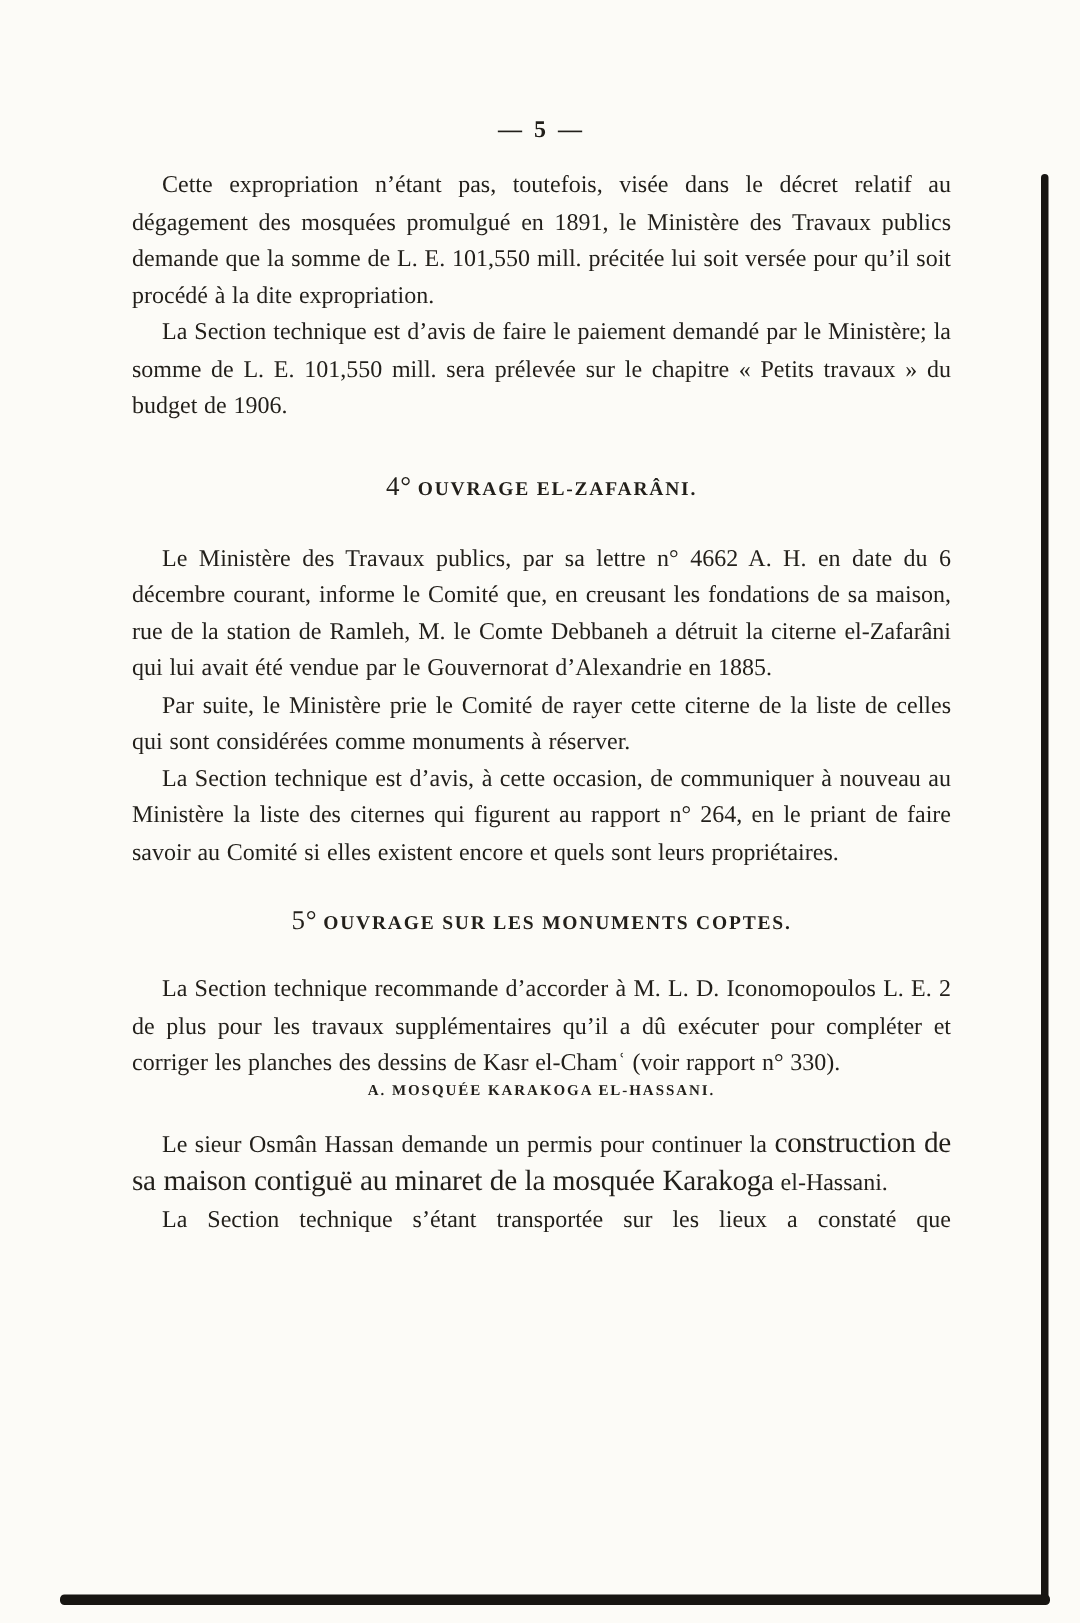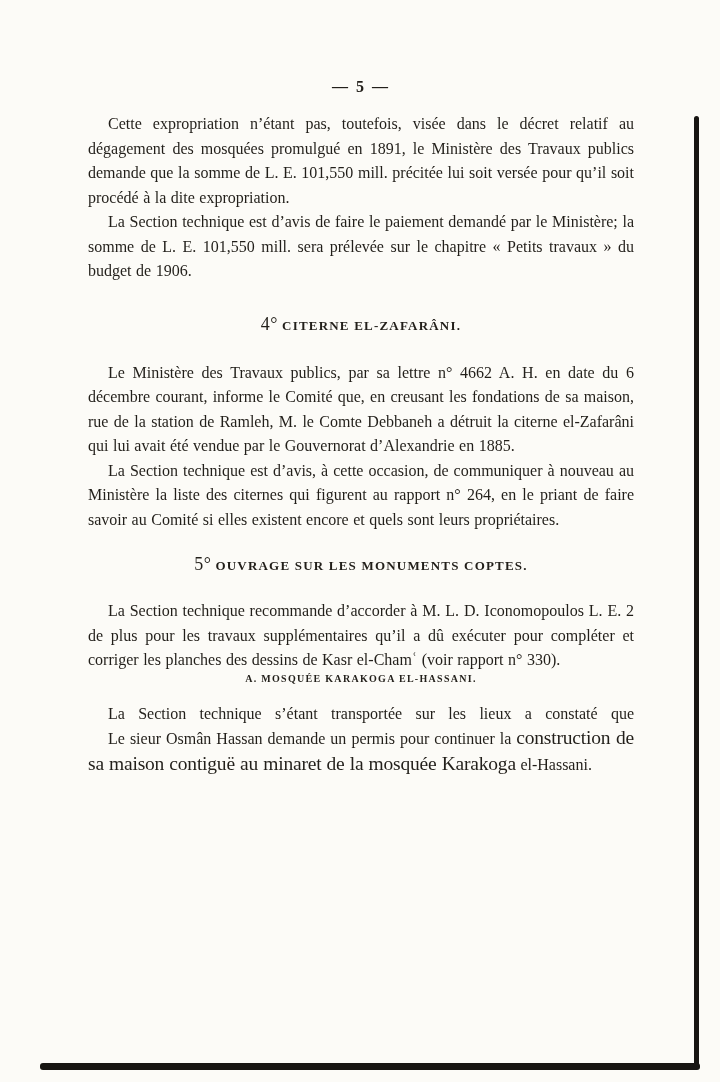--- a/index.html
+++ b/index.html
@@ -98,34 +98,35 @@
 
   <div class="text-block">
 
     <div class="page-number">— 5 —</div>
 
     <p class="para">Cette expropriation n’étant pas, toutefois, visée dans le décret relatif au dégagement des mosquées promulgué en 1891, le Ministère des Travaux publics demande que la somme de L. E. 101,550 mill. précitée lui soit versée pour qu’il soit procédé à la dite expropriation.</p>
     <p class="para">La Section technique est d’avis de faire le paiement demandé par le Ministère; la somme de L. E. 101,550 mill. sera prélevée sur le chapitre « Petits travaux » du budget de 1906.</p>
 
     <div class="heading h4">
       <span class="num">4°</span>
-      <span class="hlabel">CITERNE EL-ZAFARÂNI.</span>
+      <span class="hlabel">OUVRAGE EL-ZAFARÂNI.</span>
     </div>
 
     <p class="para">Le Ministère des Travaux publics, par sa lettre n° 4662 A. H. en date du 6 décembre courant, informe le Comité que, en creusant les fondations de sa maison, rue de la station de Ramleh, M. le Comte Debbaneh a détruit la citerne el-Zafarâni qui lui avait été vendue par le Gouvernorat d’Alexandrie en 1885.</p>
+    <p class="para">Par suite, le Ministère prie le Comité de rayer cette citerne de la liste de celles qui sont considérées comme monuments à réserver.</p>
     <p class="para">La Section technique est d’avis, à cette occasion, de communiquer à nouveau au Ministère la liste des citernes qui figurent au rapport n° 264, en le priant de faire savoir au Comité si elles existent encore et quels sont leurs propriétaires.</p>
 
     <div class="heading h5">
       <span class="num">5°</span>
       <span class="hlabel">OUVRAGE SUR LES MONUMENTS COPTES.</span>
     </div>
 
     <p class="para">La Section technique recommande d’accorder à M. L. D. Iconomopoulos L. E. 2 de plus pour les travaux supplémentaires qu’il a dû exécuter pour compléter et corriger les planches des dessins de Kasr el-Chamʿ (voir rapport n° 330).</p>
 
 
     <div class="subheading">A. MOSQUÉE KARAKOGA EL-HASSANI.</div>
 
+    <p class="para"><span>Le sieur Osmân Hassan demande un permis pour continuer la</span> <span class="alt-type">construction de sa maison contiguë au minaret de la mosquée Karakoga</span> <span>el-Hassani.</span></p>
+
     <p class="para justify-last">La Section technique s’étant transportée sur les lieux a constaté que</p>
-
-    <p class="para"><span>Le sieur Osmân Hassan demande un permis pour continuer la</span> <span class="alt-type">construction de sa maison contiguë au minaret de la mosquée Karakoga</span> <span>el-Hassani.</span></p>
 
   </div>
 </div>
 
 </body></html>

